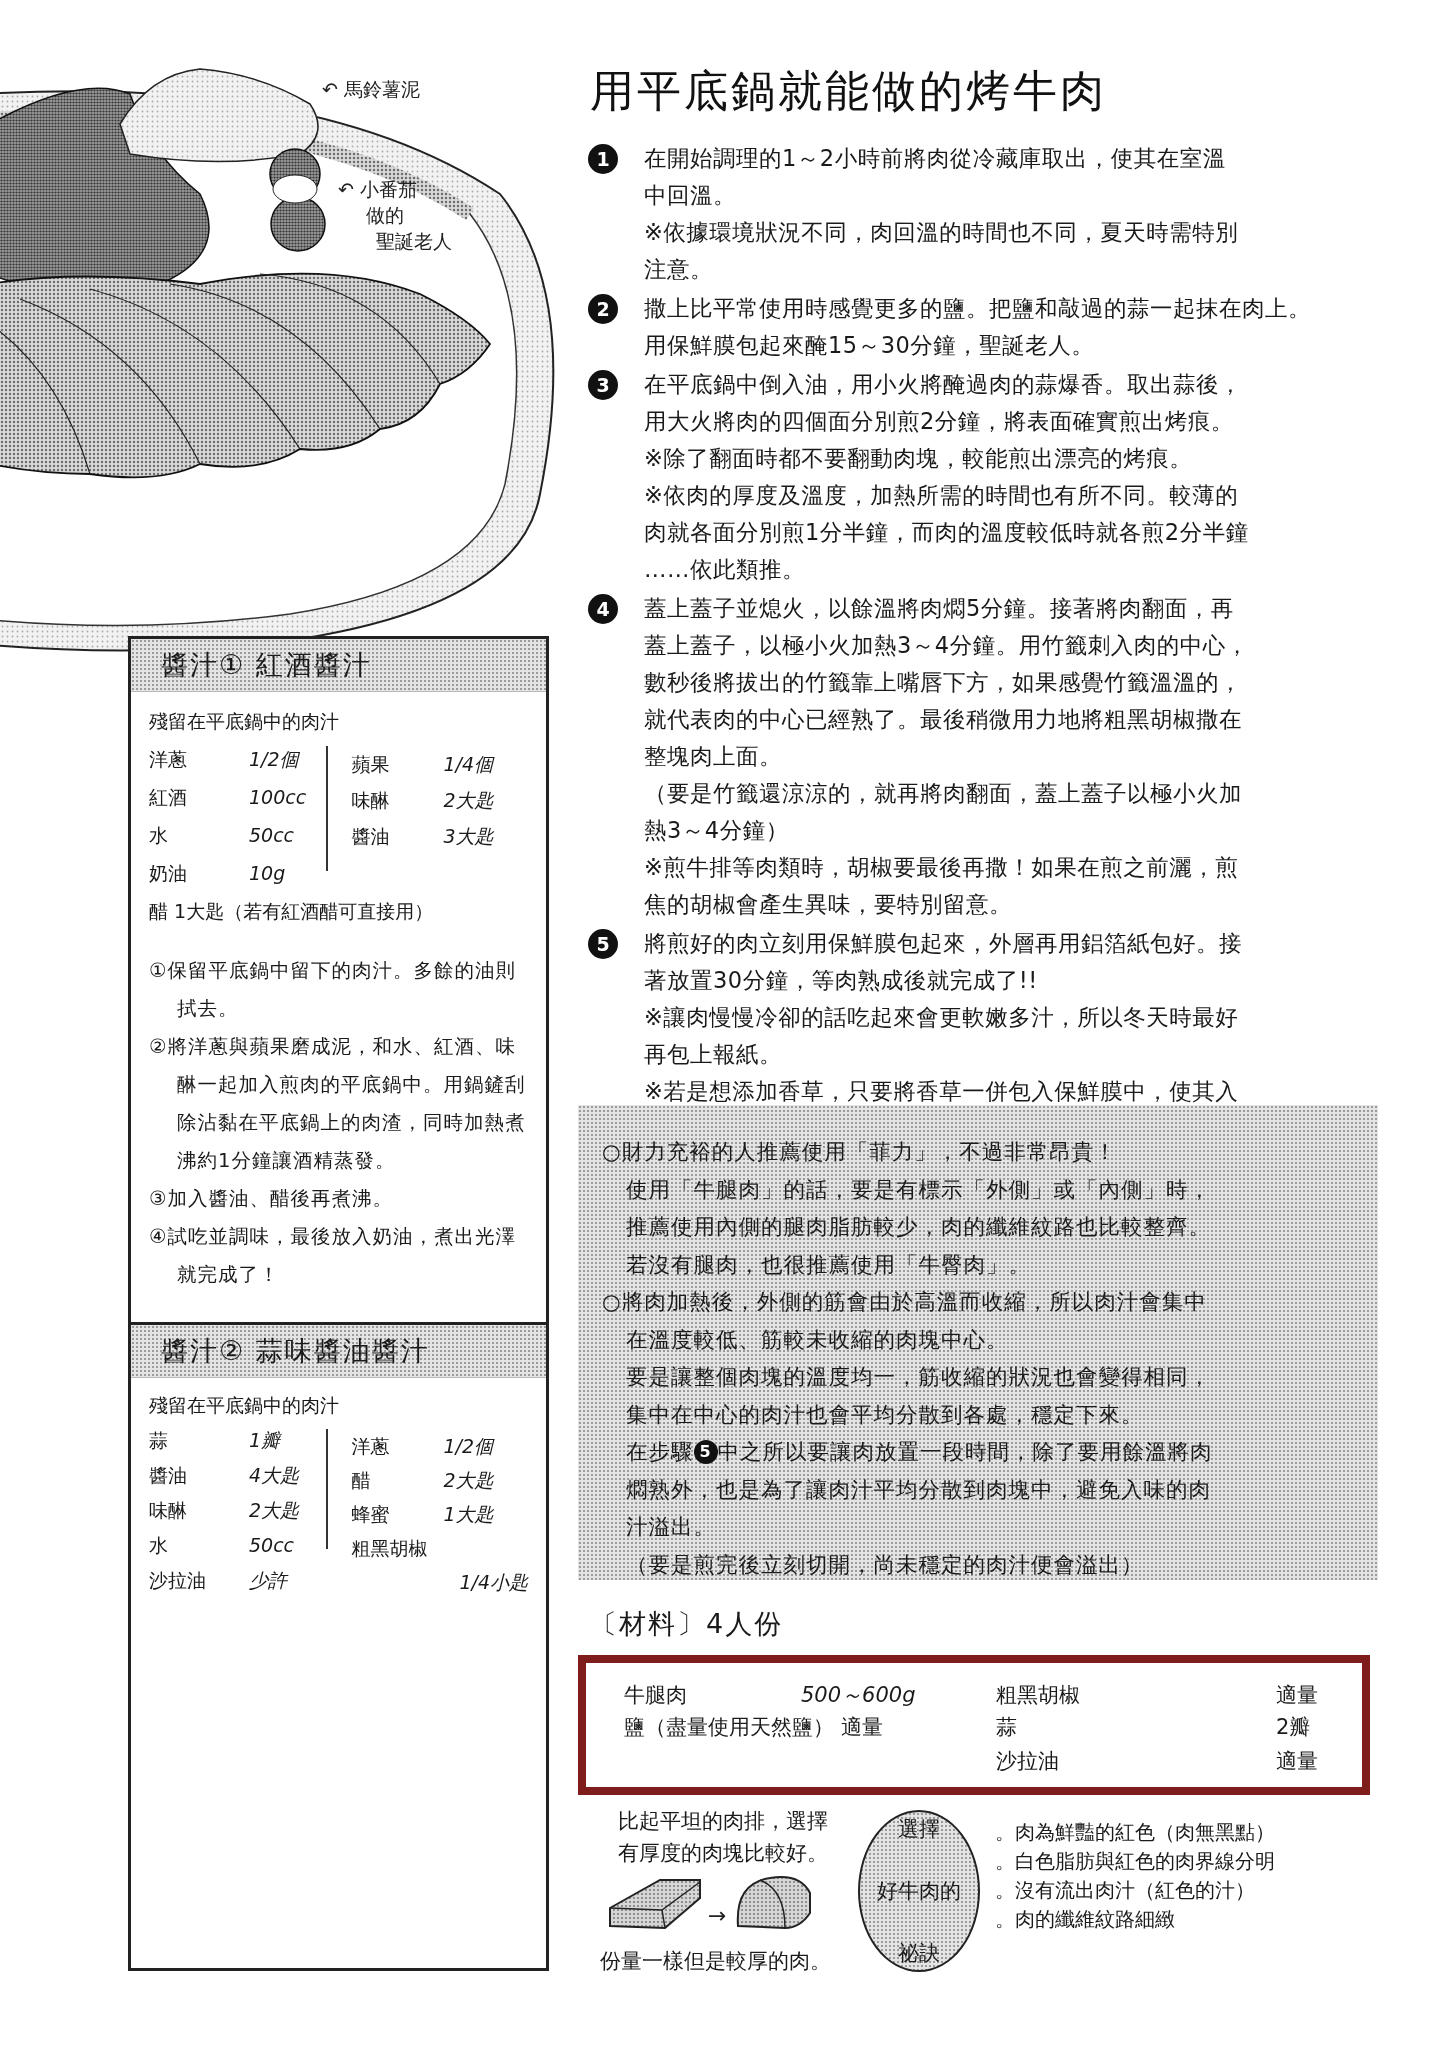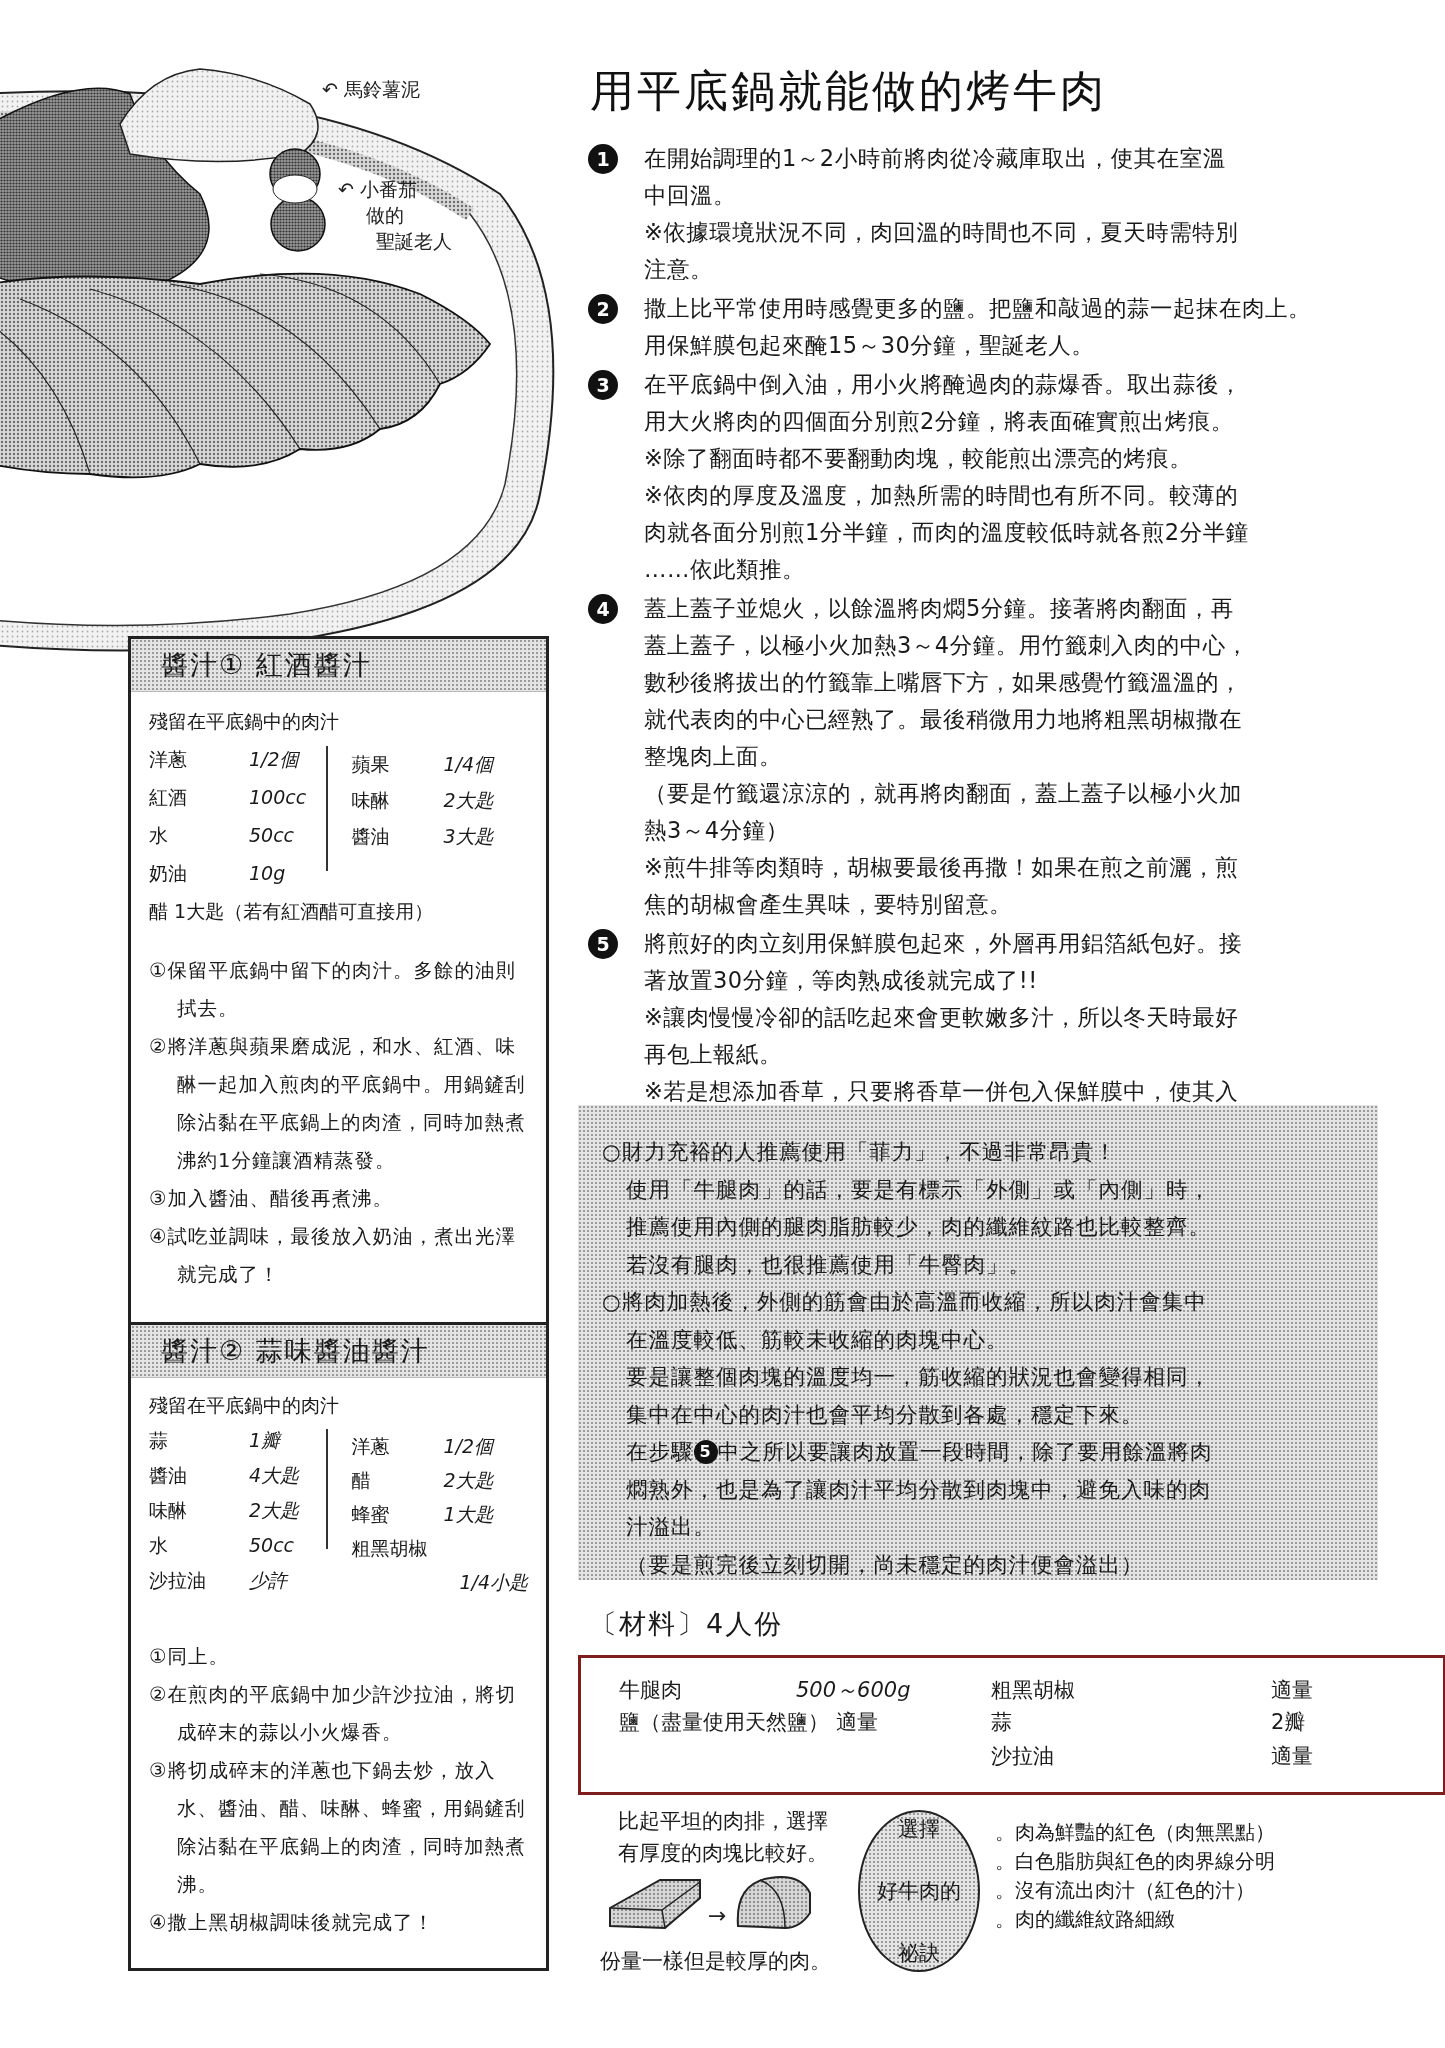--- a/index.html
+++ b/index.html
@@ -41,21 +41,21 @@
   .ing-col.right .ing-name { width:92px; }
   .sauce-steps { margin-top:22px; font-size:19.5px; line-height:38px; letter-spacing:1px; }
   .sauce-step { padding-left:28px; text-indent:-28px; }
   
   #tips { position:absolute; left:578px; top:1105px; width:800px; height:475px; padding:28px 24px; box-sizing:border-box; }
   .tip-line { font-size:21.5px; line-height:37.5px; white-space:nowrap; letter-spacing:1px; }
   .tip-line.indent { padding-left:24px; }
   .inline-num { display:inline-flex; width:24px; height:24px; border-radius:50%; background:#111; color:#fff; font-size:16px; font-weight:bold; align-items:center; justify-content:center; vertical-align:2px; }
   
   #ing-title { position:absolute; left:590px; top:1606px; font-size:27px; letter-spacing:2px; }
-  #ing-box { position:absolute; left:578px; top:1655px; width:868px; height:140px; border:3px solid #7f1d1d; box-sizing:border-box; }
+  #ing-box { position:absolute; left:578px; top:1655px; width:792px; height:140px; border:8px solid #7f1d1d; box-sizing:border-box; }
   .main-ing { position:absolute; font-size:21px; line-height:36px; white-space:nowrap; }
   
   .hand { font-size:21px; line-height:32px; position:absolute; white-space:nowrap; }
   #egg { position:absolute; left:858px; top:1810px; width:118px; height:158px; border-radius:50%; border:2px solid #222; display:flex; flex-direction:column; align-items:center; justify-content:center; font-size:21px; line-height:34px;gap:28px; }
 </style>
 </head>
 <body>
 
 <div id="illustration">
   <svg width="560" height="620" viewBox="0 0 560 620">
@@ -241,26 +241,20 @@
             <span class="ing-amt">1大匙</span>
           </div>
         <div class="ing-row">
             <span class="ing-name" style="width:auto">粗黑胡椒</span>
           </div>
         <div class="ing-row" style="justify-content:flex-end; padding-right:0;">
             <span class="ing-amt">1/4小匙</span>
           </div>
       </div>
     </div>
-    <div class="sauce-steps" style="margin-top:40px;">
-      <div class="sauce-step">①同上。</div>
-      <div class="sauce-step">②在煎肉的平底鍋中加少許沙拉油，將切成碎末的蒜以小火爆香。</div>
-      <div class="sauce-step">③將切成碎末的洋蔥也下鍋去炒，放入水、醬油、醋、味醂、蜂蜜，用鍋鏟刮除沾黏在平底鍋上的肉渣，同時加熱煮沸。</div>
-      <div class="sauce-step">④撒上黑胡椒調味後就完成了！</div>
-    </div>
   </div>
 </div>
 
 <div id="tips" class="dots">
   <div class="tip-line">○財力充裕的人推薦使用「菲力」，不過非常昂貴！</div>
   <div class="tip-line indent">使用「牛腿肉」的話，要是有標示「外側」或「內側」時，</div>
   <div class="tip-line indent">推薦使用內側的腿肉脂肪較少，肉的纖維紋路也比較整齊。</div>
   <div class="tip-line indent">若沒有腿肉，也很推薦使用「牛臀肉」。</div>
   <div class="tip-line">○將肉加熱後，外側的筋會由於高溫而收縮，所以肉汁會集中</div>
   <div class="tip-line indent">在溫度較低、筋較未收縮的肉塊中心。</div>

